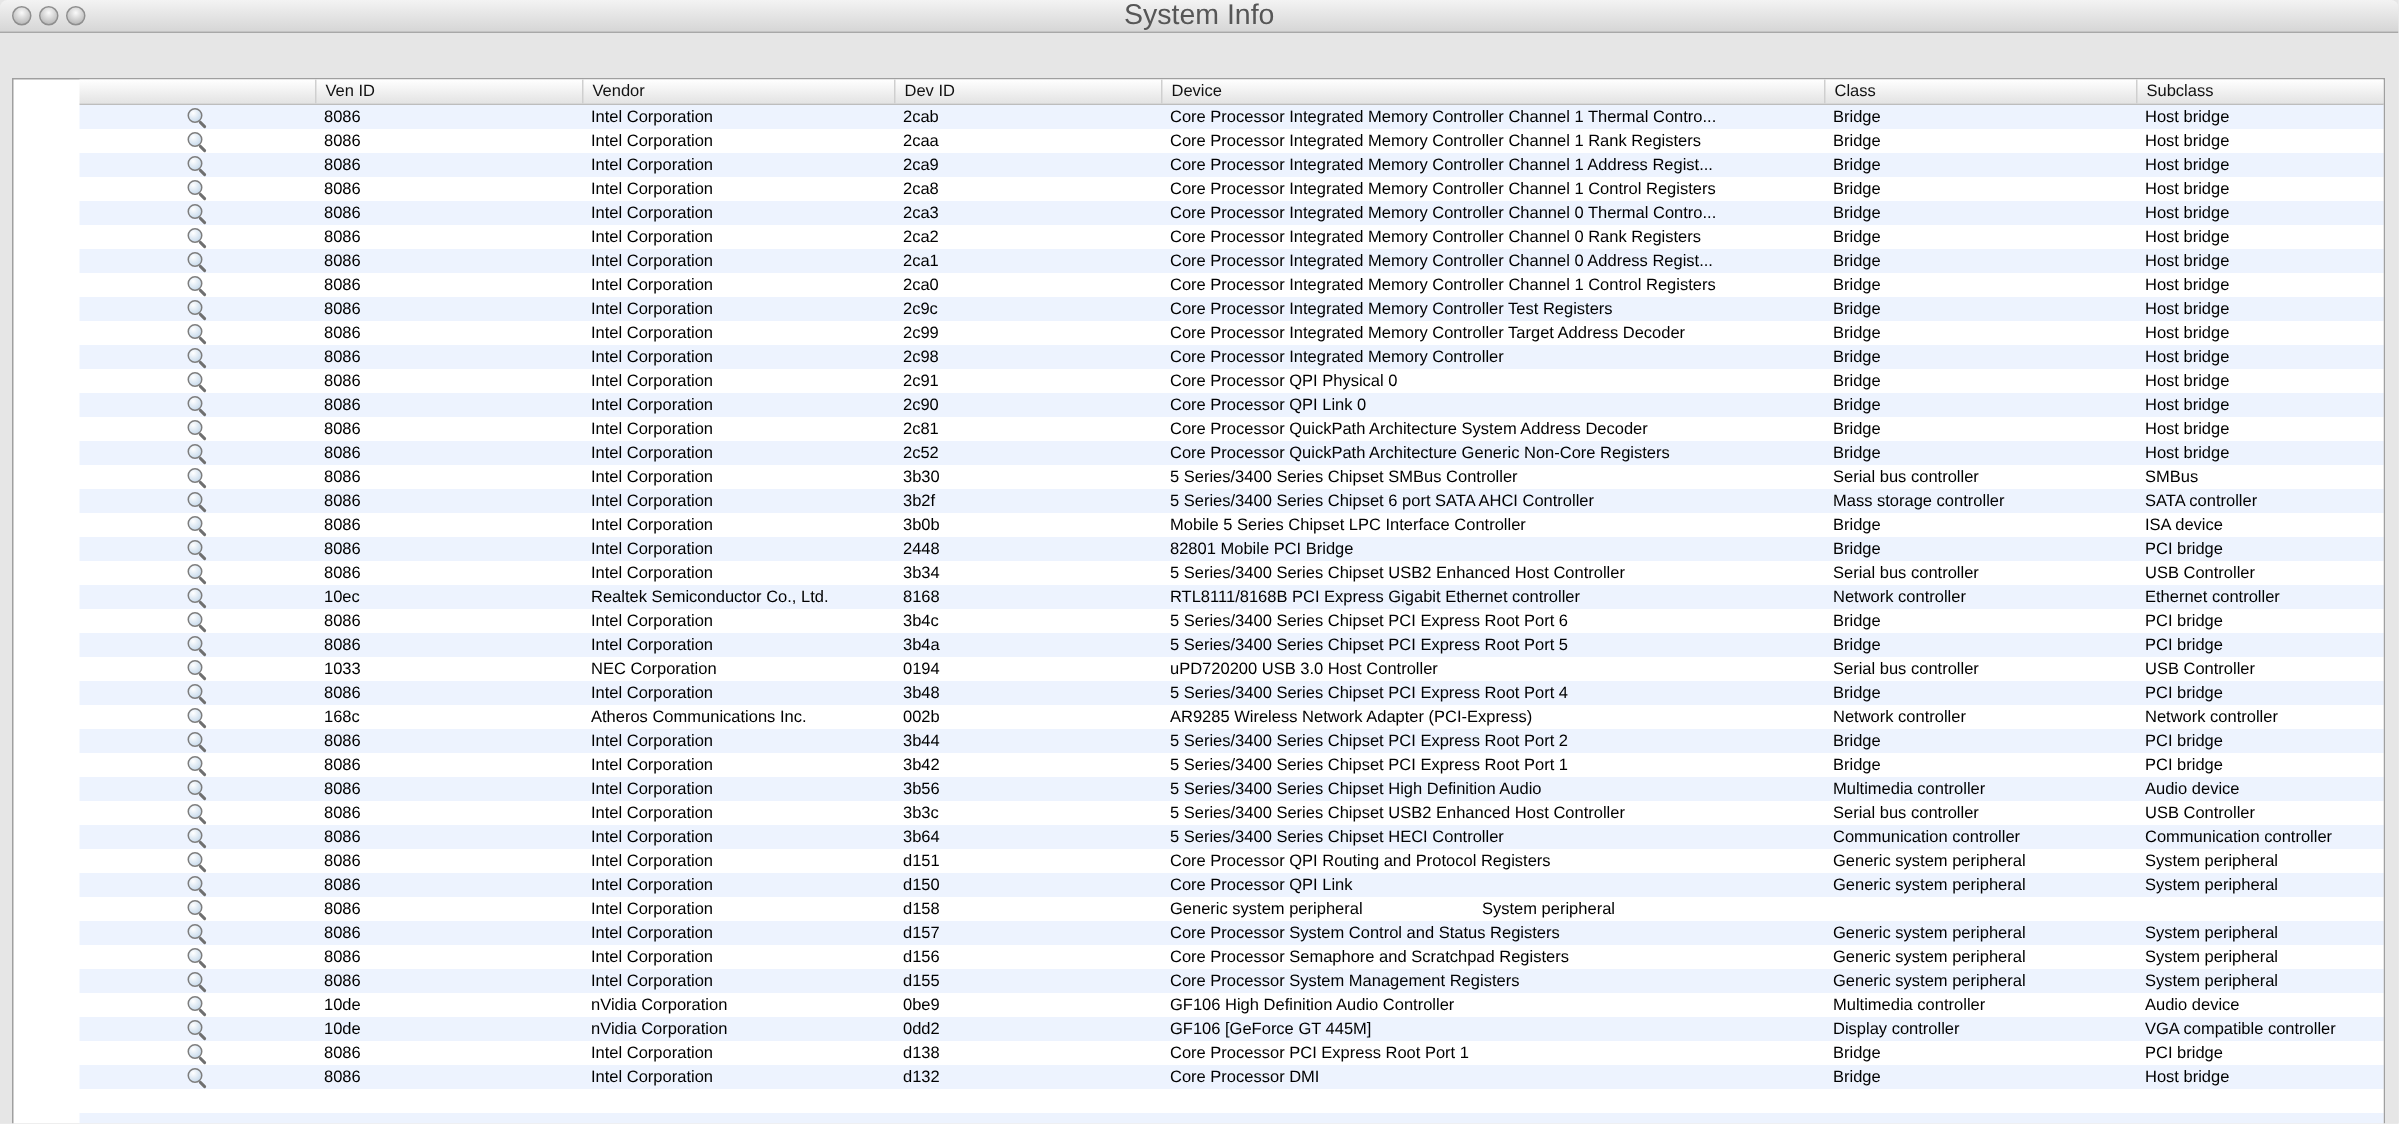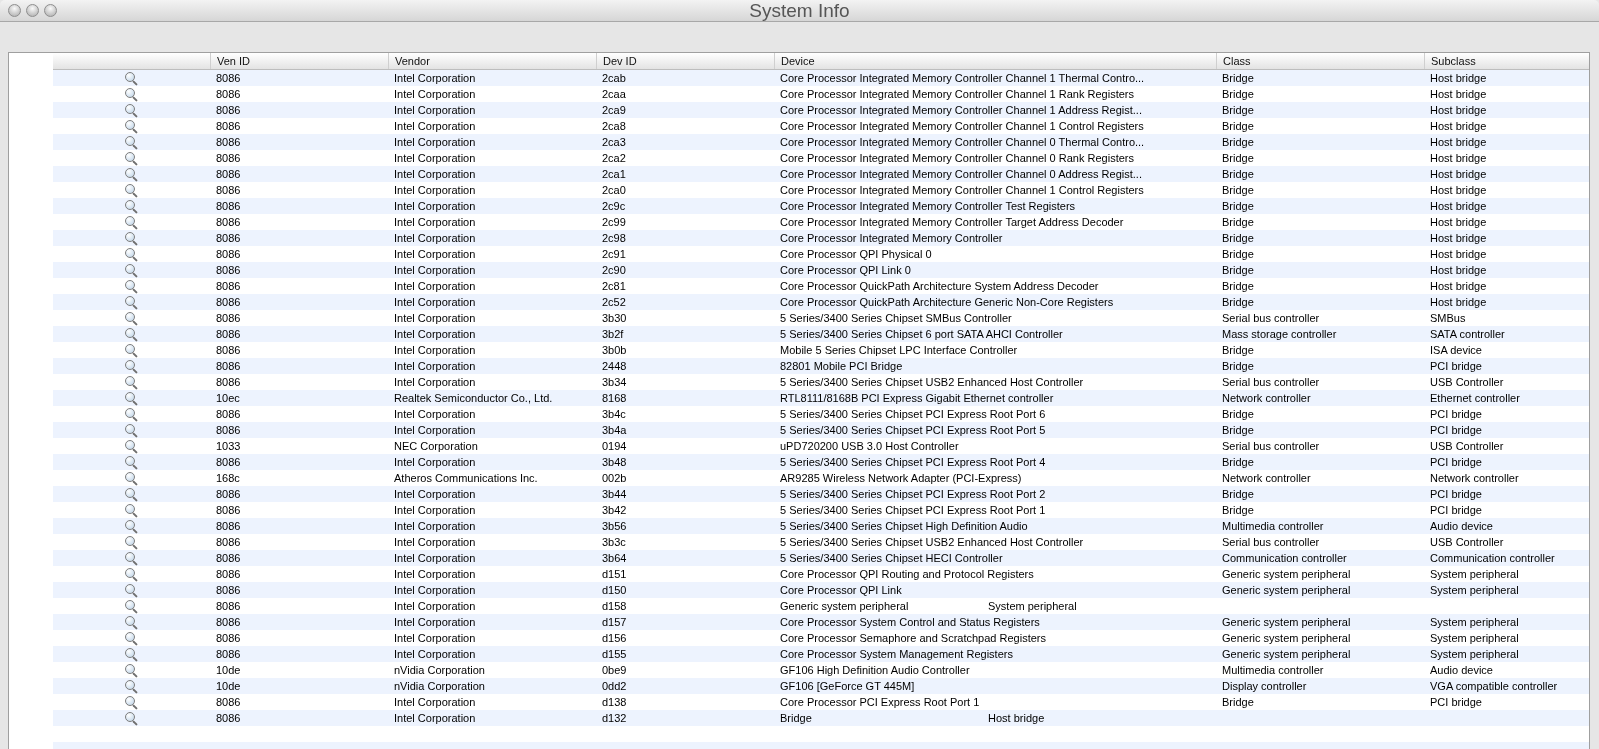--- a/index.html
+++ b/index.html
@@ -660,19 +660,20 @@
         <div class="tr">
     <div class="td col-icon">
       <span class="mag">
         <span class="lens"></span>
         <span class="handle"></span>
       </span>
     </div>
     <div class="td col-ven">8086</div>
     <div class="td col-vendor">Intel Corporation</div>
     <div class="td col-dev">d132</div>
+    <div class="td col-device">Core Processor DMI</div>
     <div class="td col-class">Bridge</div>
     <div class="td col-subclass">Host bridge</div>
   </div>
       </div>
   </div>
 
 </div>
 
 </body></html>

